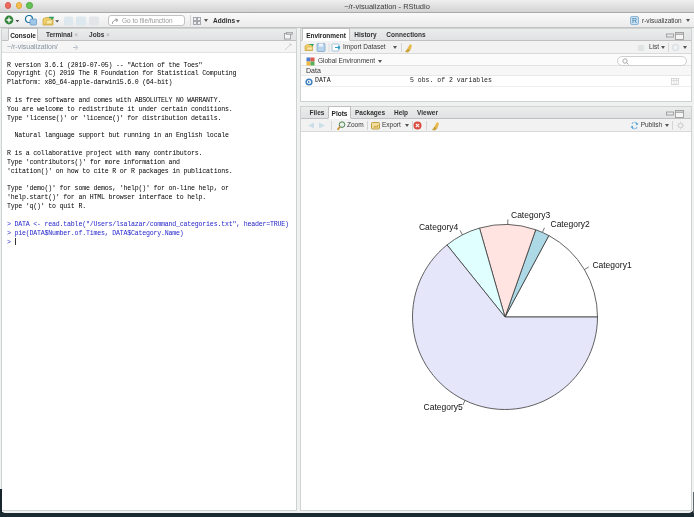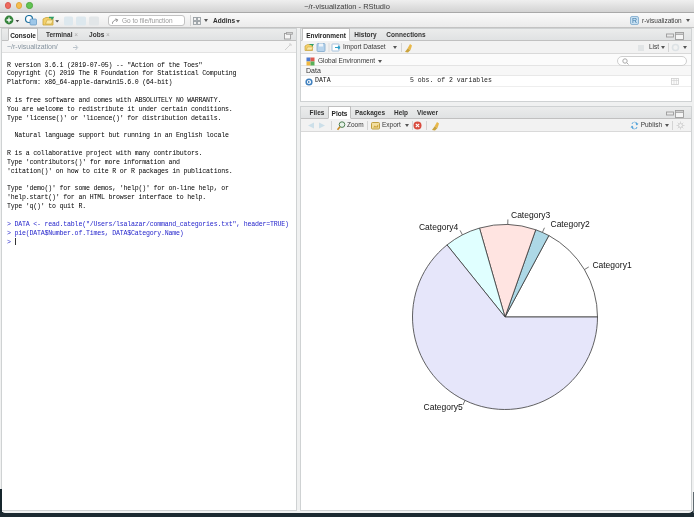--- a/index.html
+++ b/index.html
@@ -1,19 +1,19 @@
 <!DOCTYPE html>
 <html><head>
 <meta charset="utf-8">
 <style>
 * { margin:0; padding:0; box-sizing:border-box; }
 html,body { width:694px; height:517px; overflow:hidden; }
 body { background:#1c2a31; font-family:"Liberation Sans", sans-serif; position:relative; }
 .win { position:absolute; left:0; top:0; width:694px; height:513px; background:#e3e3e3; border-radius:0 0 6px 6px; overflow:hidden; }
-.titlebar { position:absolute; left:0; top:0; width:100%; height:13px; background:linear-gradient(#efefef,#d3d3d3); border-bottom:1px solid #a9a9a9; }
+.titlebar { position:absolute; left:0; top:0; width:100%; height:13px; background:linear-gradient(#efefef,#d3d3d3); border-bottom:1px solid #a9a9a9;padding-left:40px; }
 .light { position:absolute; top:2.4px; width:6.4px; height:6.4px; border-radius:50%; }
 .title { position:absolute; width:100%; text-align:center; font-size:7.5px; line-height:13px; color:#3c3c3c; }
 .toolbar { position:absolute; left:0; top:13px; width:100%; height:15px; background:linear-gradient(#fafafa,#ebebeb); border-bottom:1px solid #c3c3c3; }
 .main { position:absolute; left:0; top:28px; width:694px; height:485px; background:#f0f1f1; }
 .pane { position:absolute; background:#fff; border:1px solid #cfd2d3; }
 .tabbar { position:absolute; left:0; top:0; width:100%; height:12px; background:linear-gradient(#ebecec,#e0e2e3); border-bottom:1px solid #c0c0c0; }
 .tab { position:absolute; top:-1px; height:13px; line-height:13px; font-size:6.5px; font-weight:bold; color:#222; text-align:center; }
 .tab.active { background:#fff; border:1px solid #bfbfbf; border-bottom:1px solid #fff; }
 .tab.inactive { color:#333; }
 .ptoolbar { position:absolute; left:0; width:100%; background:#f2f2f2; border-bottom:1px solid #d9d9d9; }

